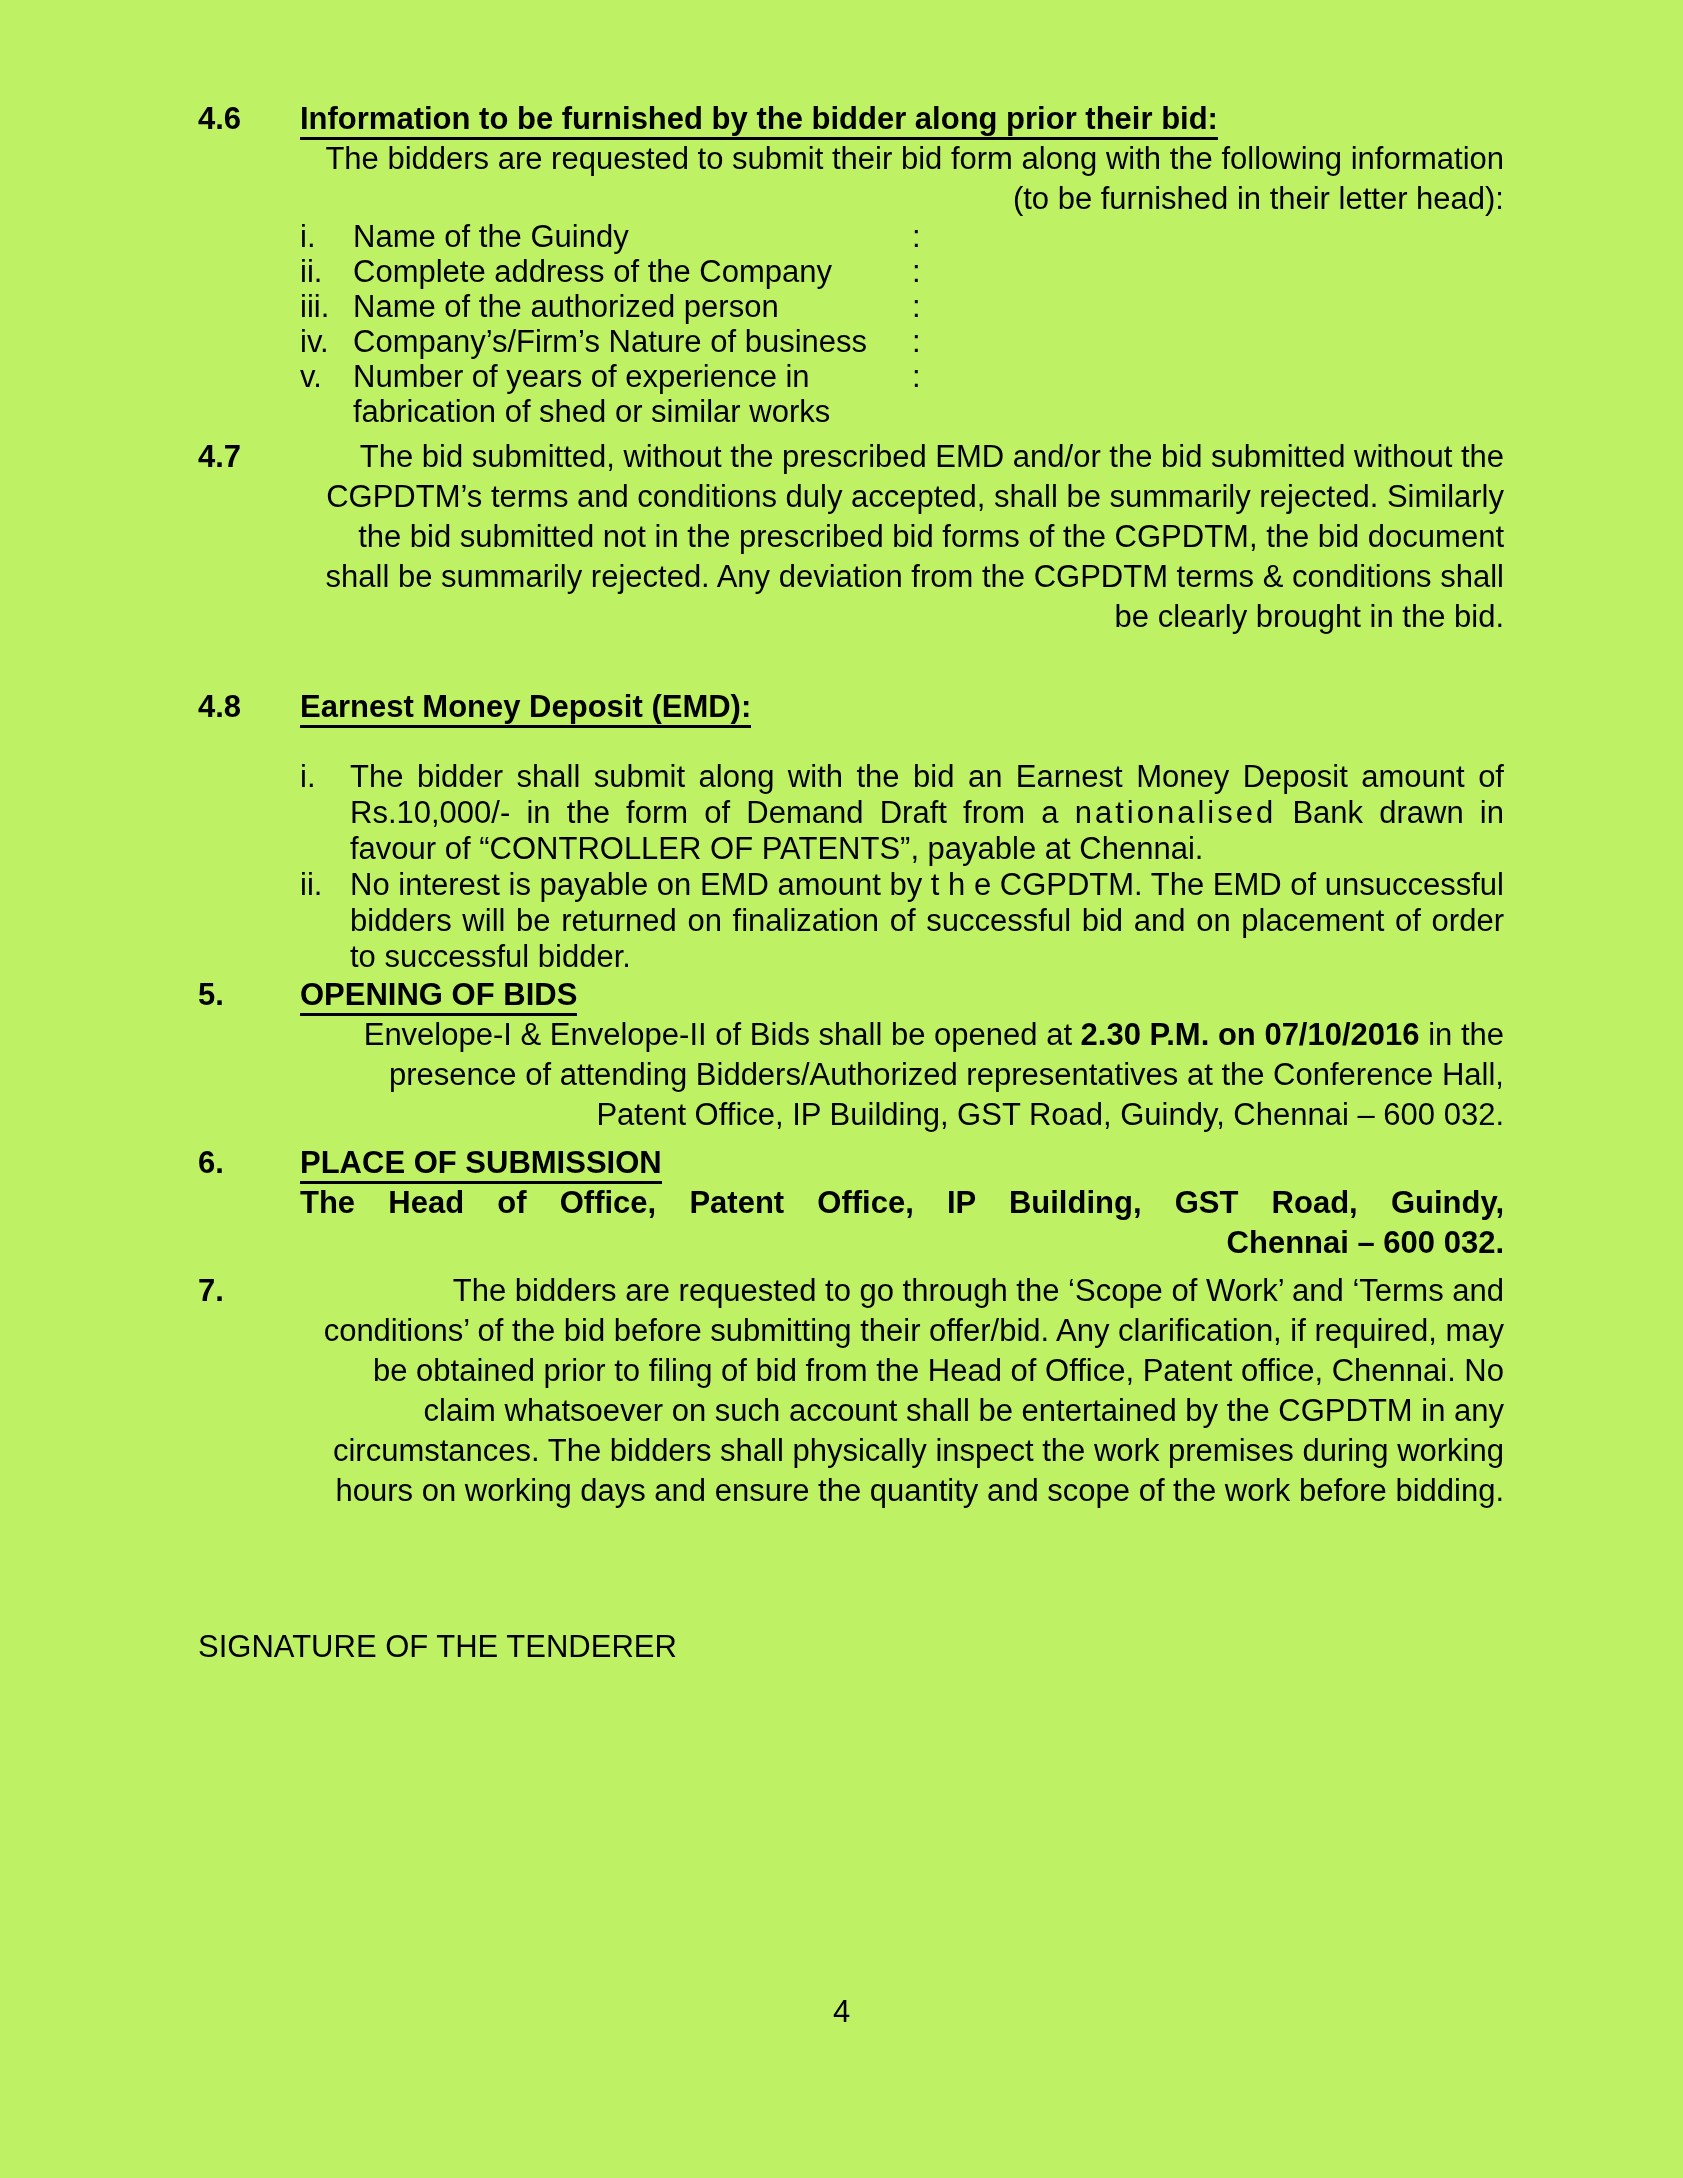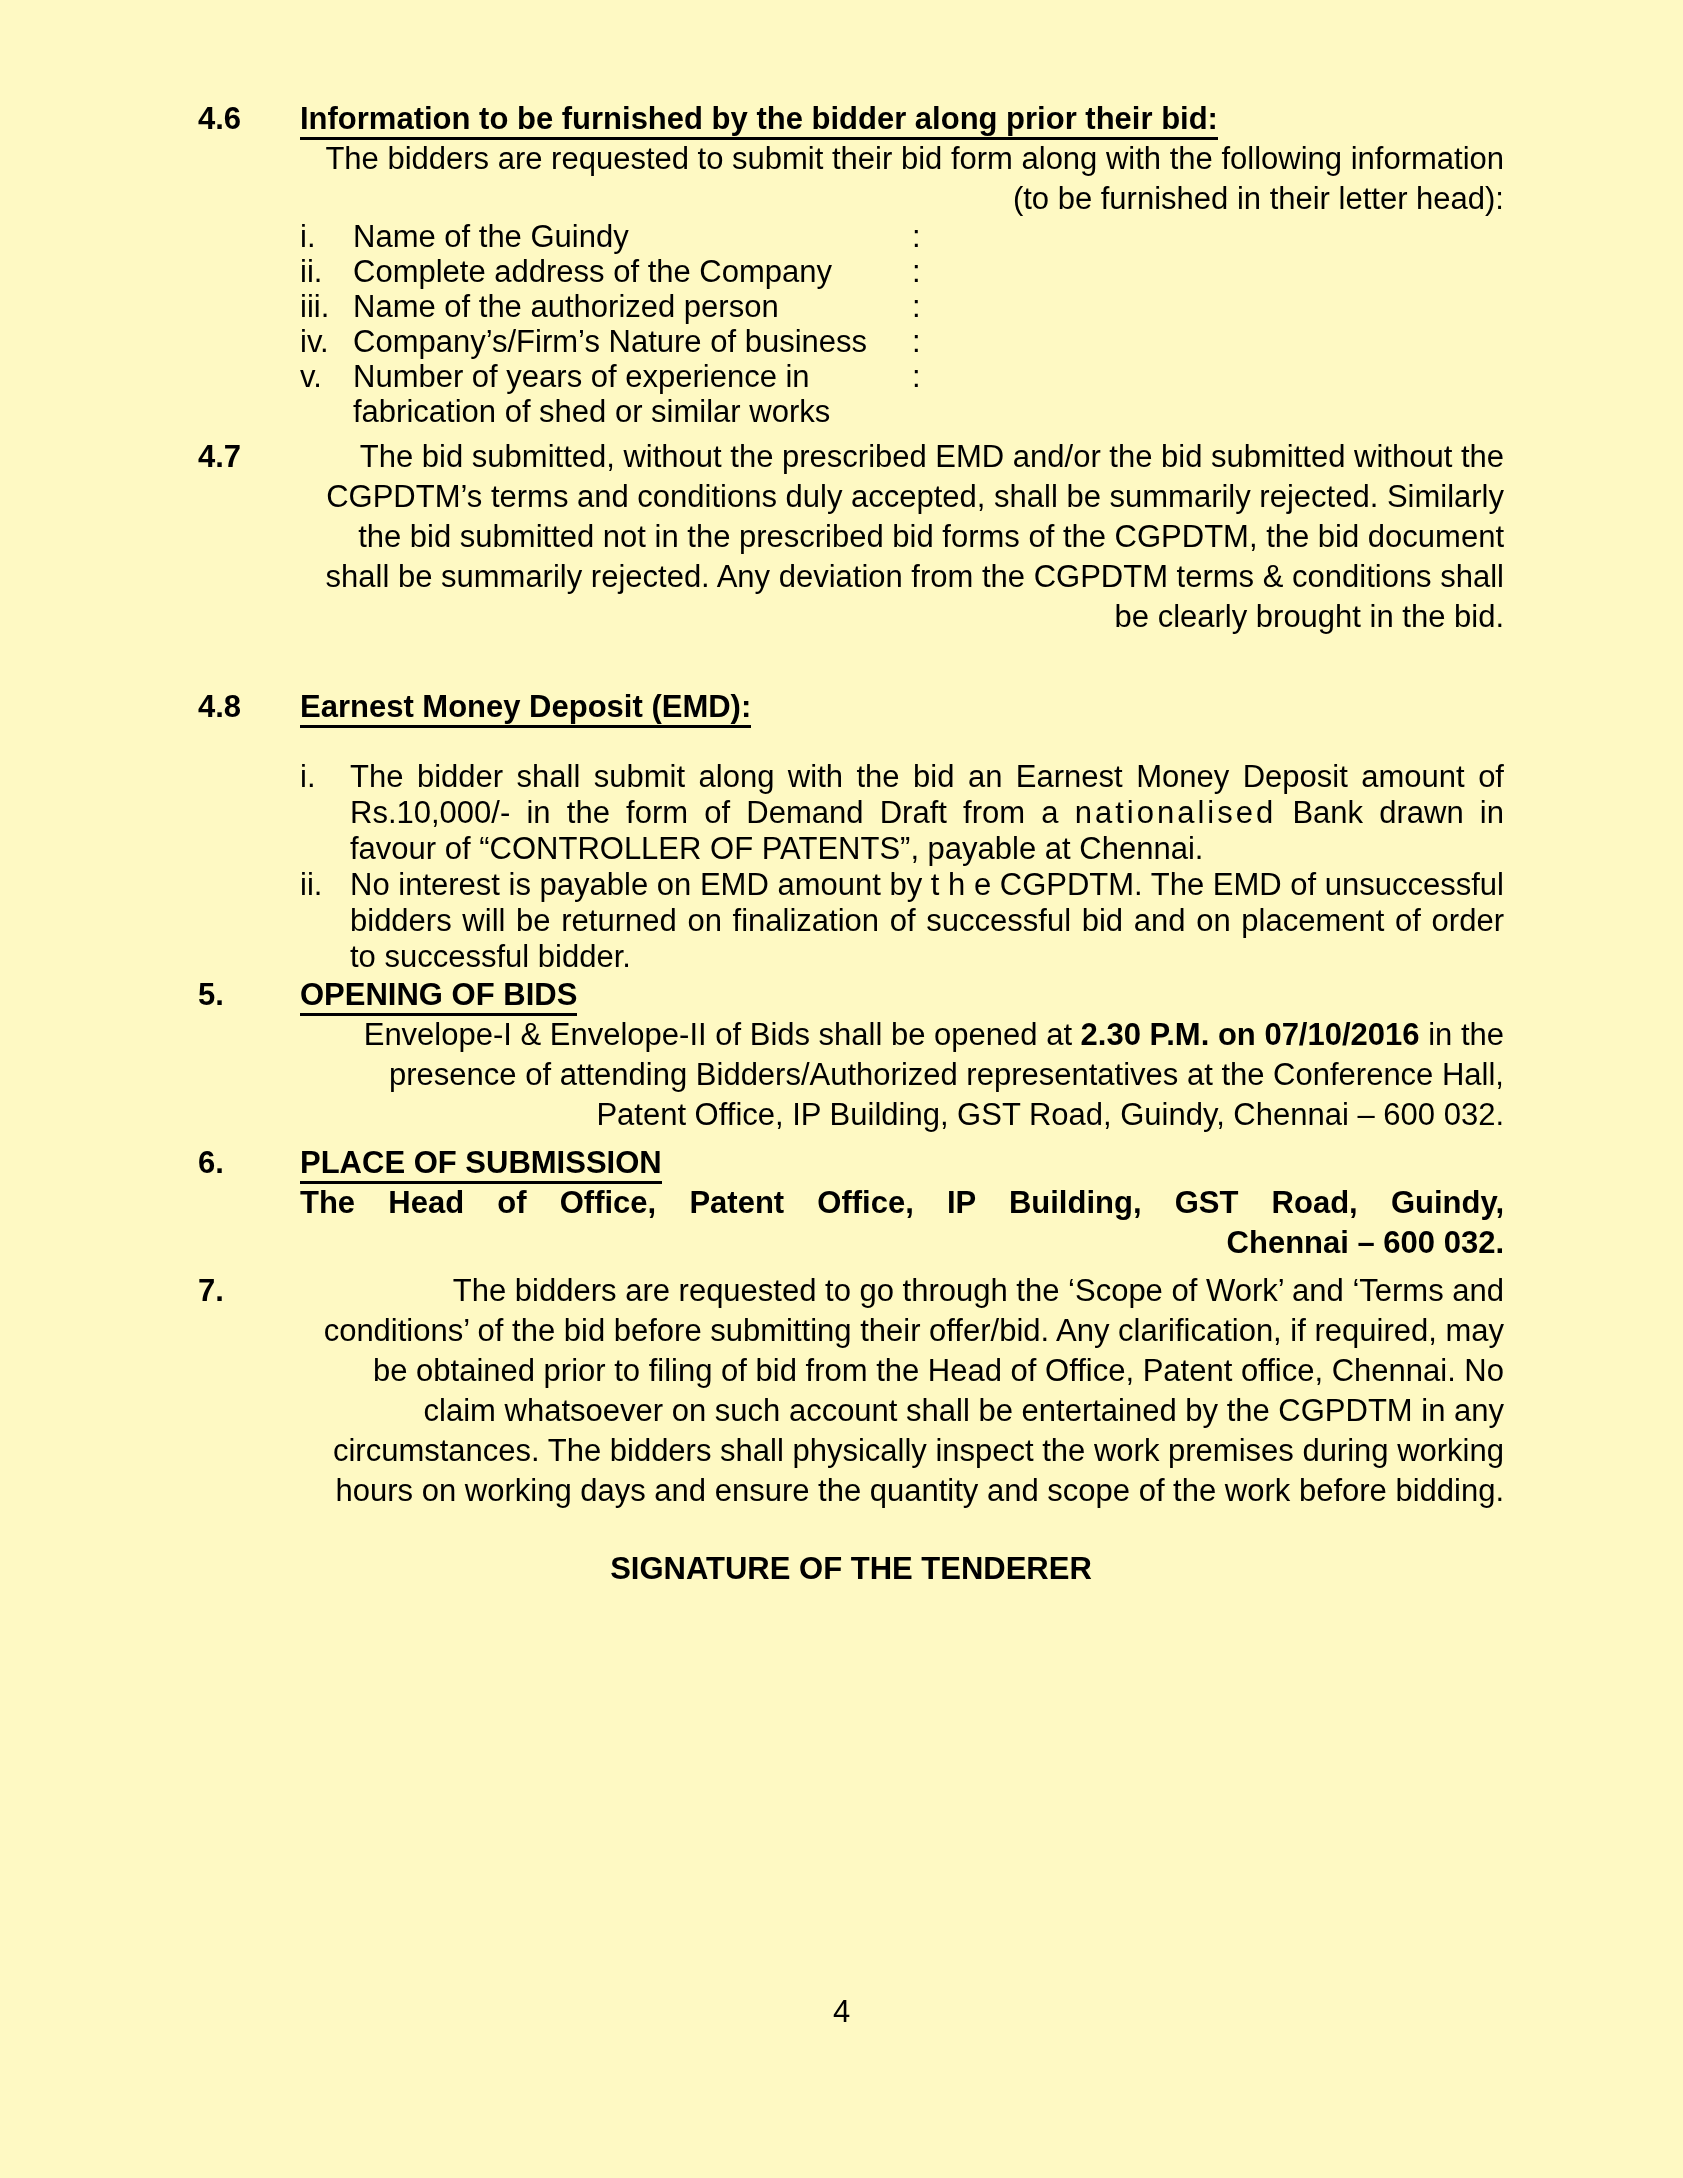--- a/index.html
+++ b/index.html
@@ -1,20 +1,20 @@
 <!DOCTYPE html>
 <html><head>
 <meta charset="utf-8">
 <style>
   html, body { margin: 0; padding: 0; background: #ffffff; }
   .page {
     position: relative;
     width: 1683px;
     height: 2178px;
-    background: #fef9c3;
+    background: #bef264;
     color: #000000;
     font-family: "Liberation Sans", "DejaVu Sans", sans-serif;
     font-size: 31px;
     overflow: hidden;
   }
   .content {
     padding: 99px 179px 0 198px; 
   }
   .sec {
     display: grid;
@@ -49,24 +49,23 @@
 
   
   .mt14 { margin-top: 14px; }
   .mt20 { margin-top: 8px; }
   .mt22 { margin-top: 22px; }
   .mt28 { margin-top: 28px; }
   .mt35 { margin-top: 35px; }
   .mt50 { margin-top: 50px; }
 
   .signature {
-    margin-top: 38px;
-    text-align: center;
+    margin-top: 116px;
+    text-align: left;
     line-height: 40px;
-    font-weight: bold;
   }
   .pageno {
     position: absolute;
     left: 0;
     top: 1992px;
     width: 1683px;
     text-align: center;
     line-height: 40px;
   }
 </style>

